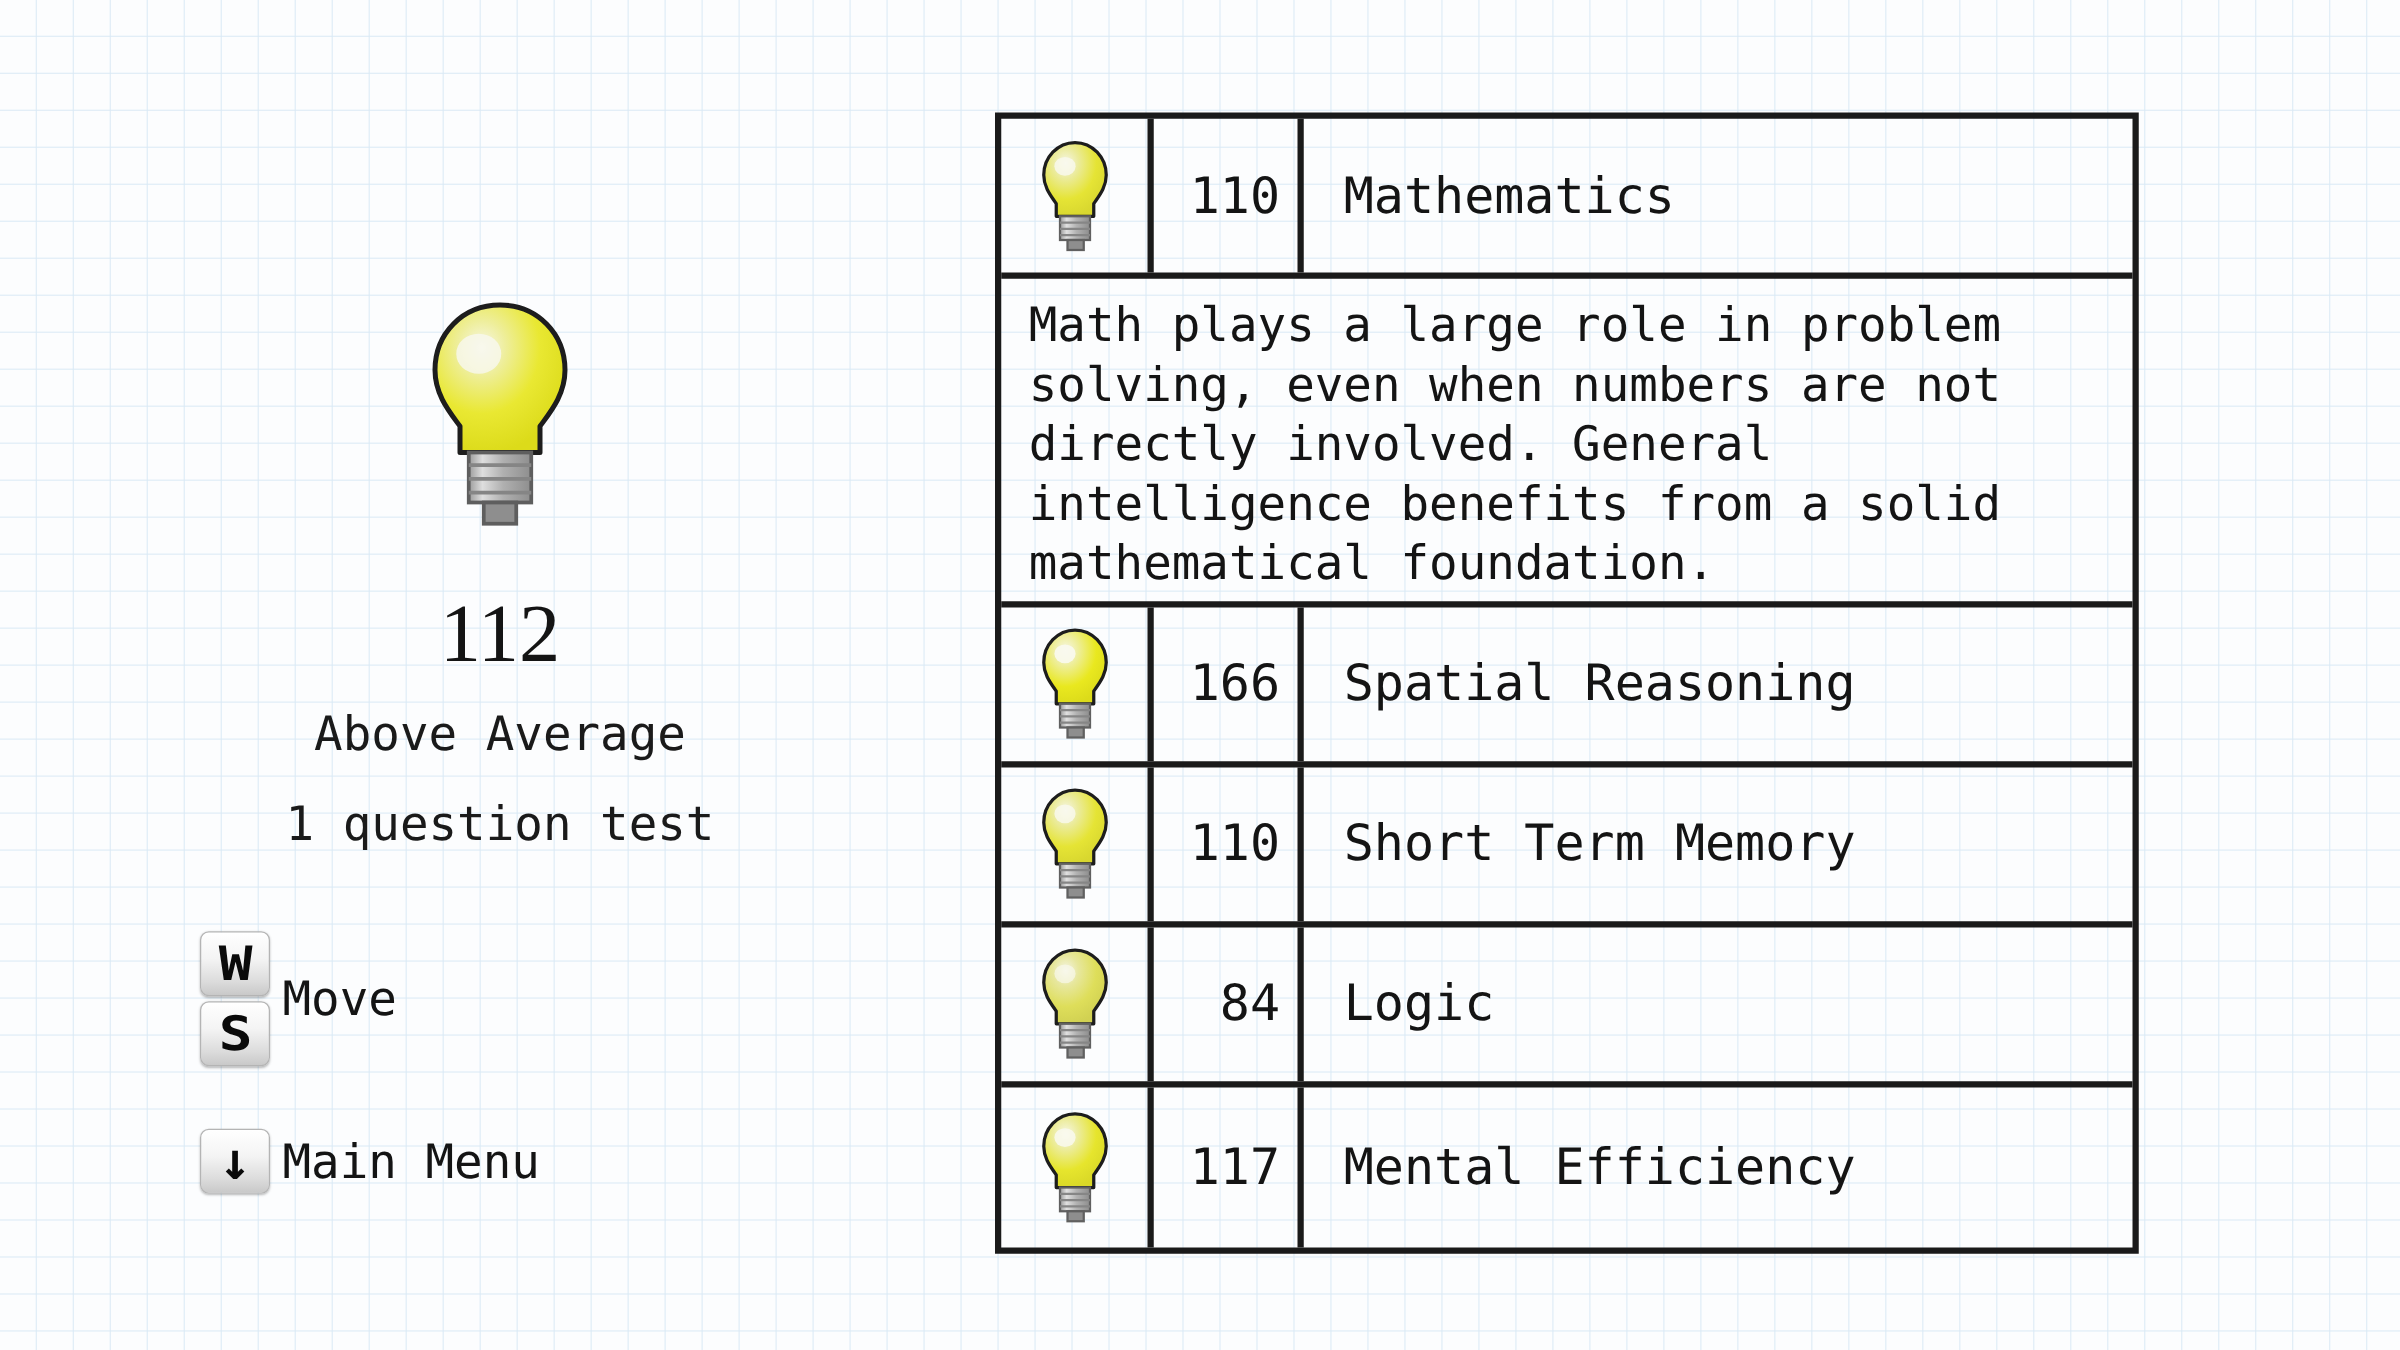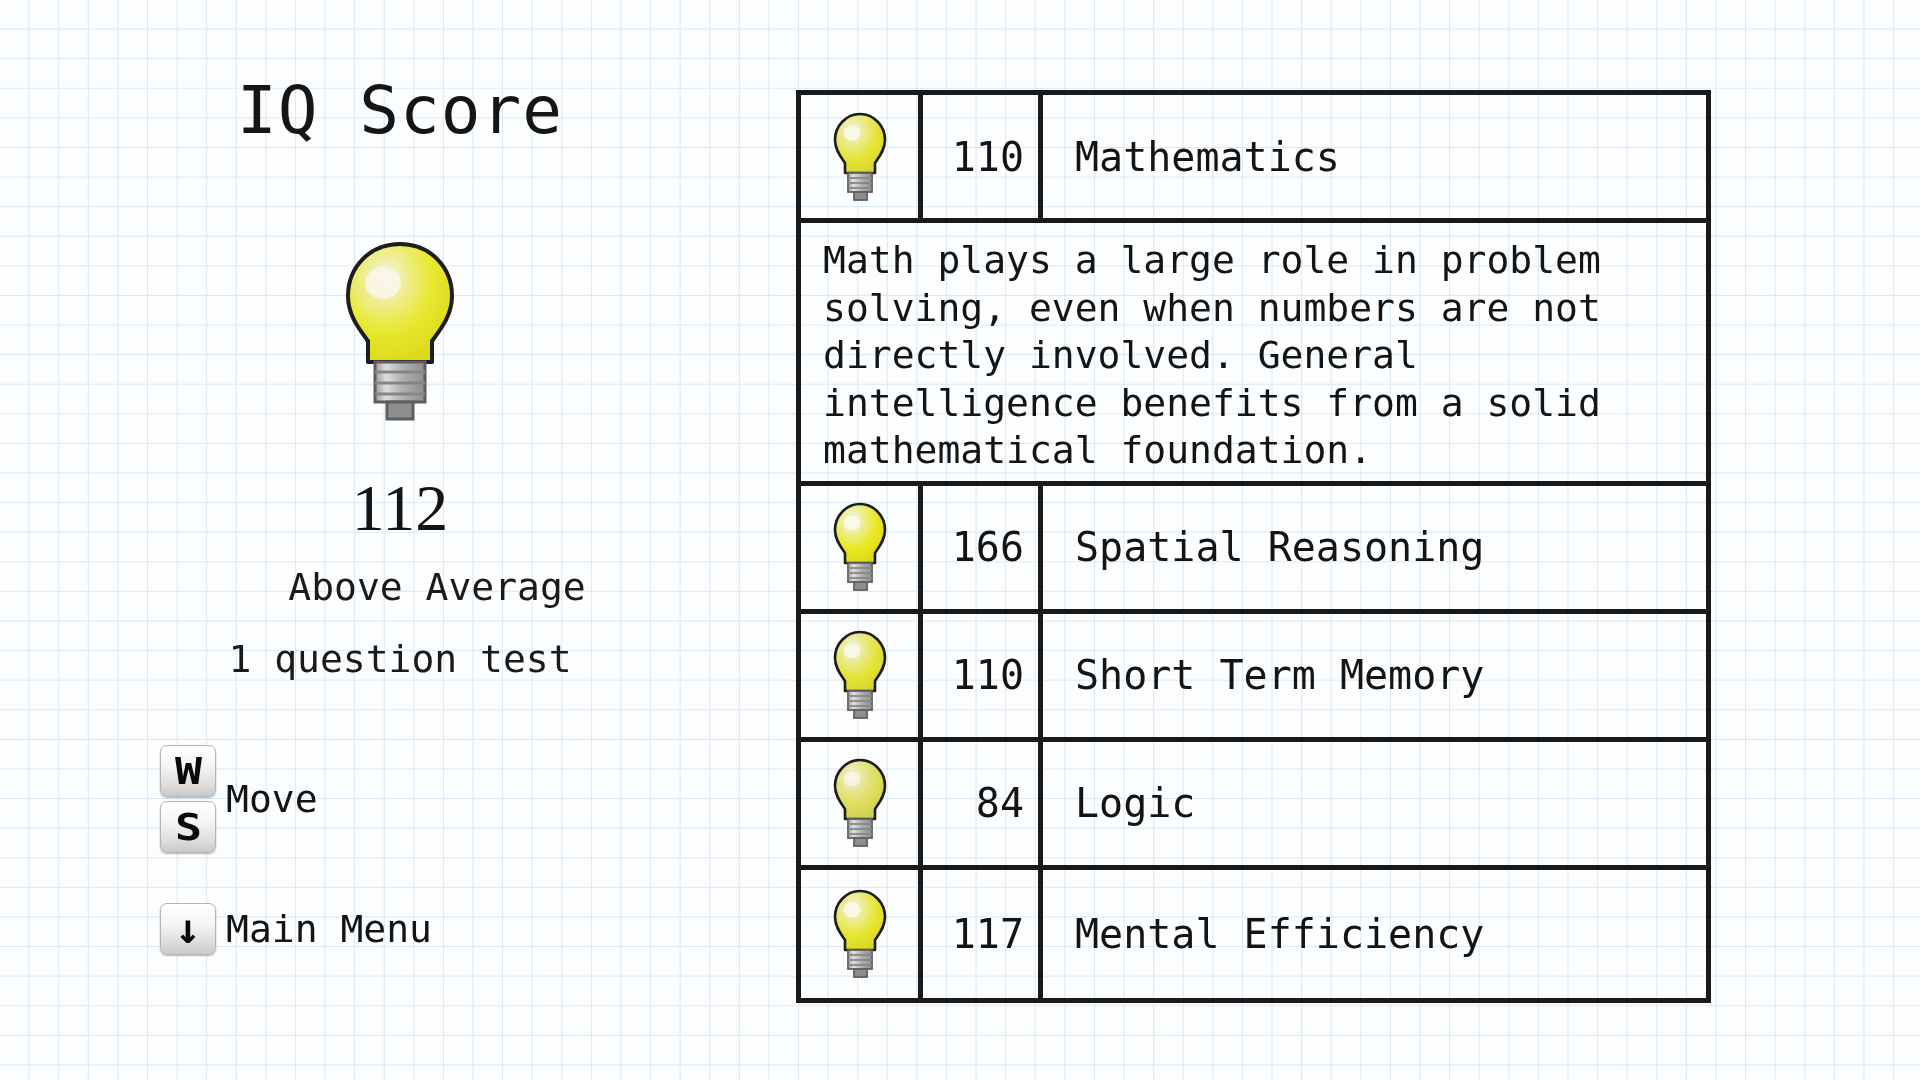--- a/index.html
+++ b/index.html
@@ -68,21 +68,20 @@
   }
 
   #score-label {
     position: absolute;
     left: 0; top: 568px;
     width: 800px;
     text-align: center;
     font-size: 38px;
     line-height: 1;
     color: #1a1a1a;
-    margin-left: 37px;
   }
 
   #score-sub {
     position: absolute;
     left: 0; top: 640px;
     width: 800px;
     text-align: center;
     font-size: 38px;
     line-height: 1;
     color: #1a1a1a;
@@ -201,21 +200,20 @@
   .bulb-sm { width: 62px; height: 92px; display: block; }
   .bulb-lg { width: 130px; height: 190px; display: block; }
 </style>
 </head>
 <body>
 
 <div id="root">
 
   <div id="left-panel">
 
-    <div id="page-title">IQ Score</div>
 
     <div id="hero-bulb-wrap">
       <svg class="bulb-lg" viewBox="0 0 130 190">
         <defs>
           <radialGradient id="heroGlassGrad" cx="36%" cy="29%" r="72%">
             <stop offset="0%" stop-color="#f7f7e8"></stop>
             <stop offset="26%" stop-color="#eeee9a"></stop>
             <stop offset="62%" stop-color="#e9e832"></stop>
             <stop offset="100%" stop-color="#dcdb1a"></stop>
           </radialGradient>

